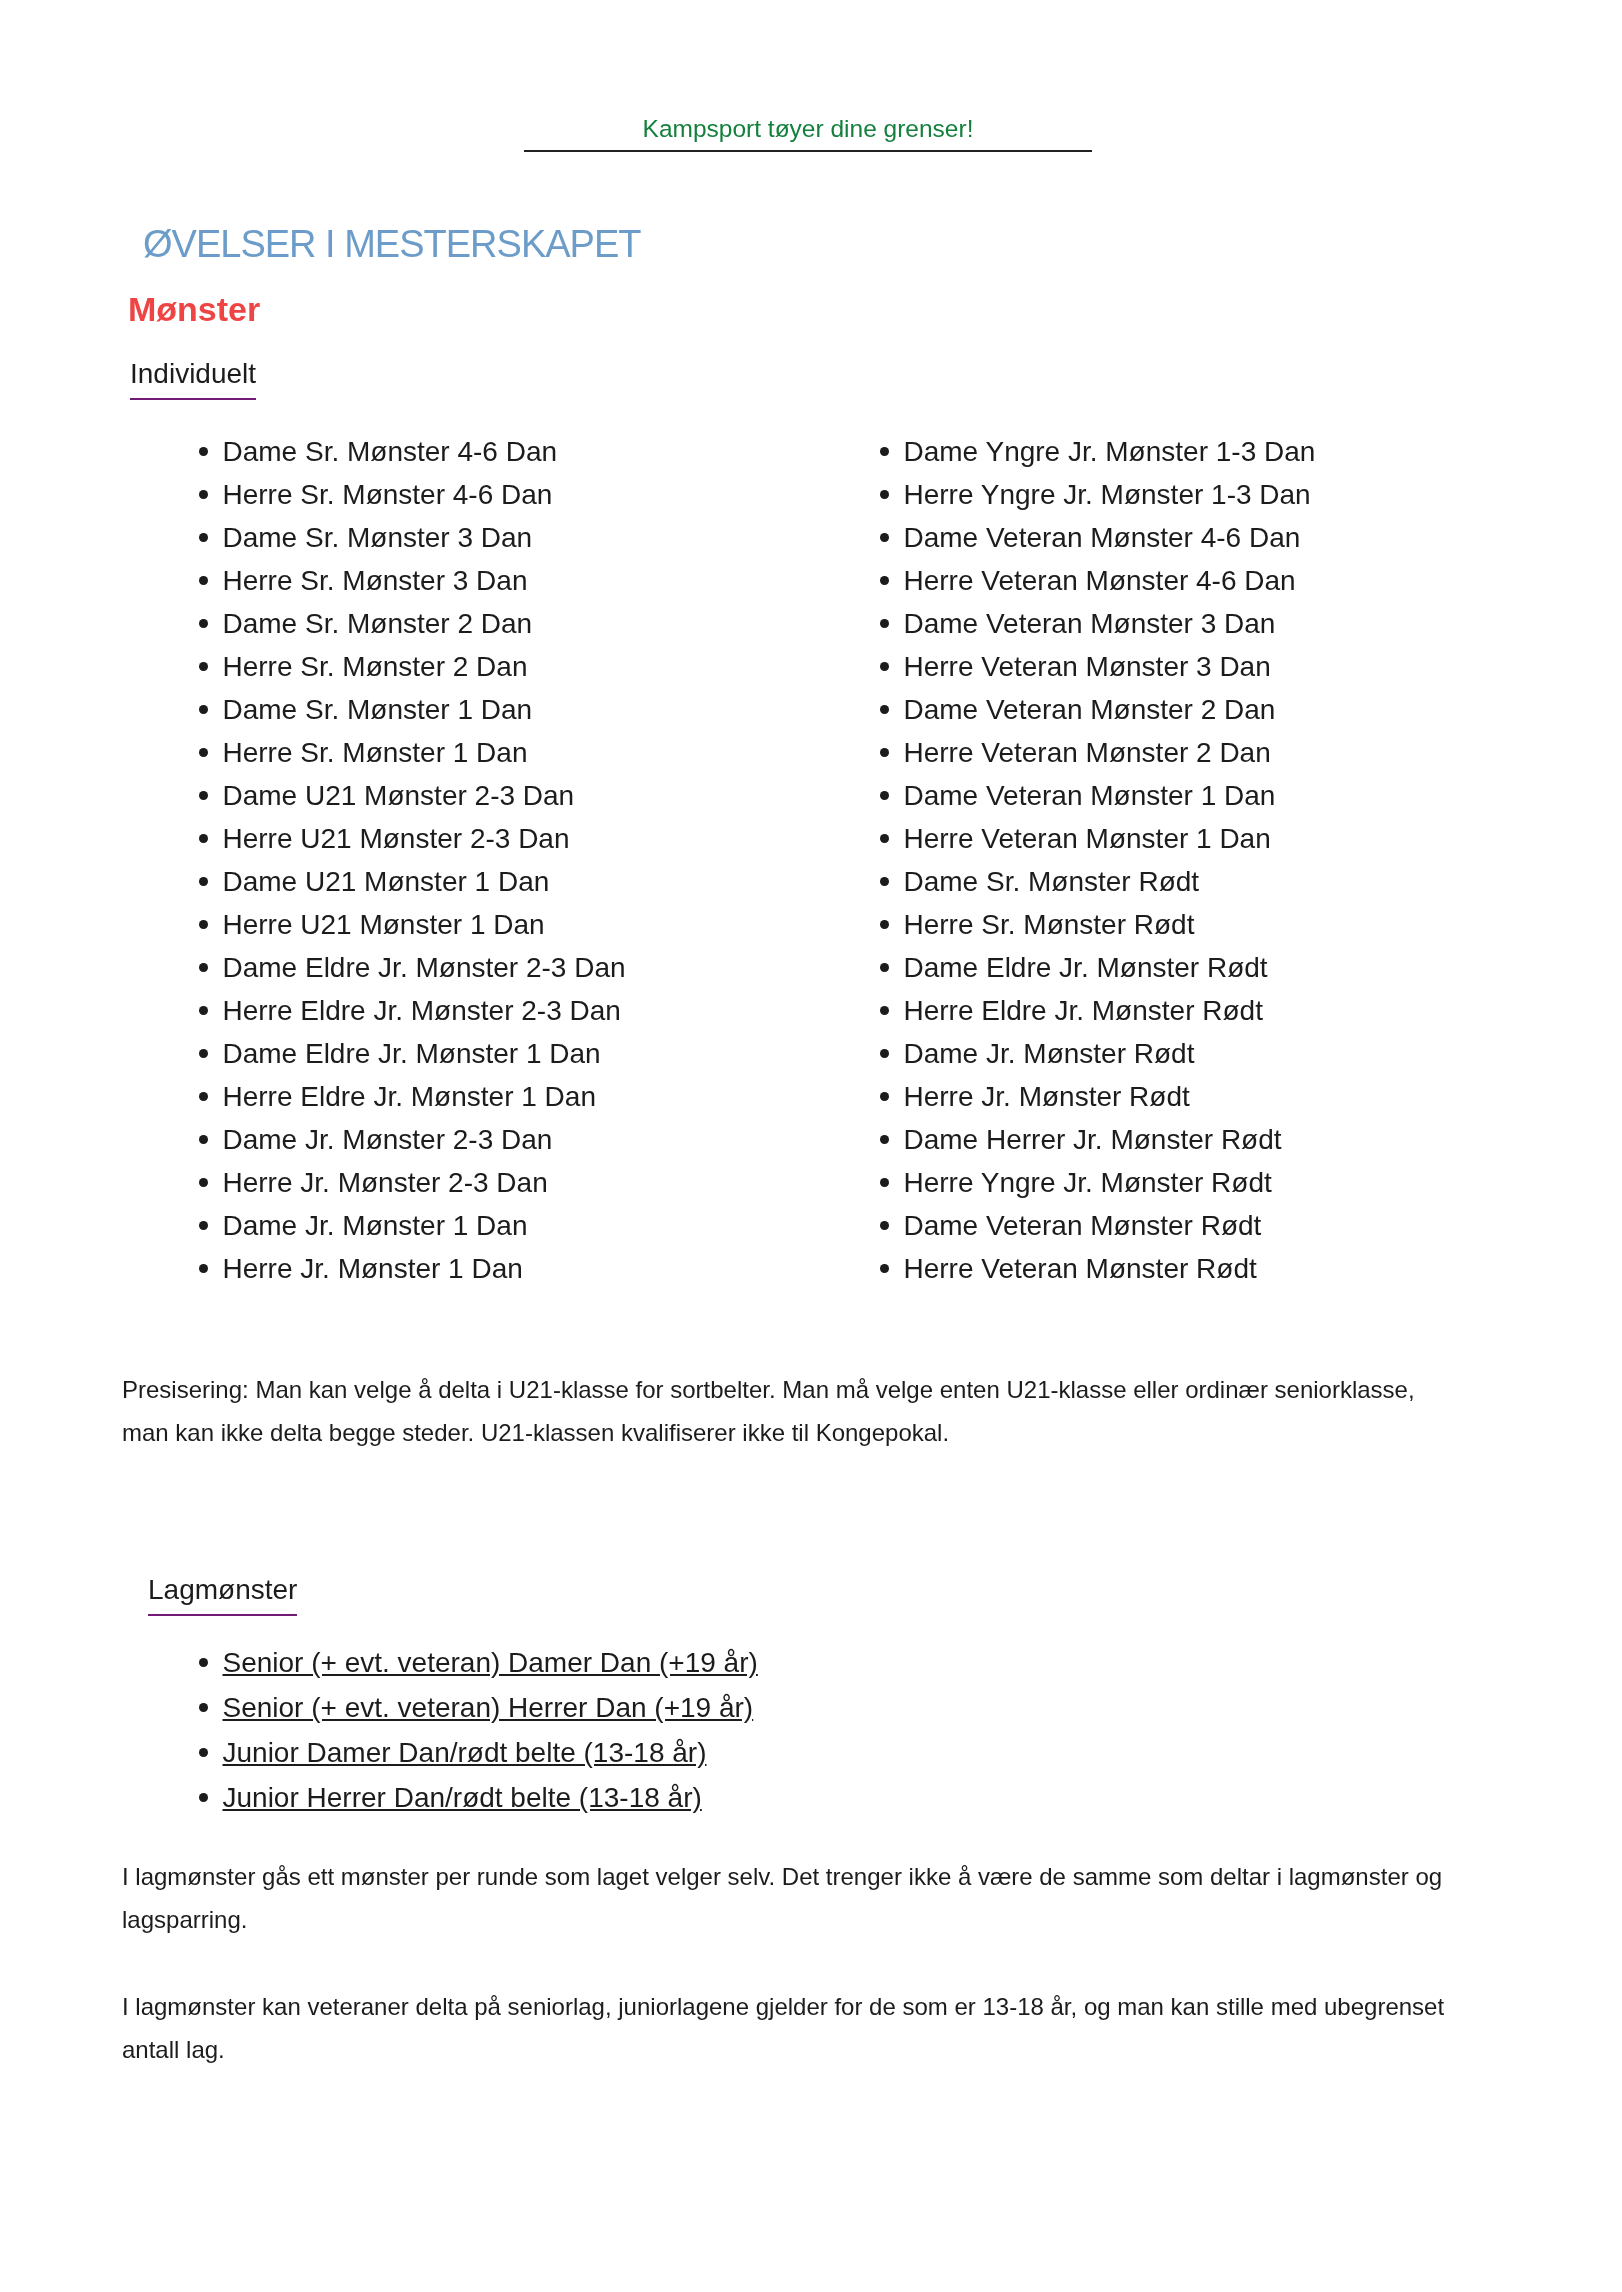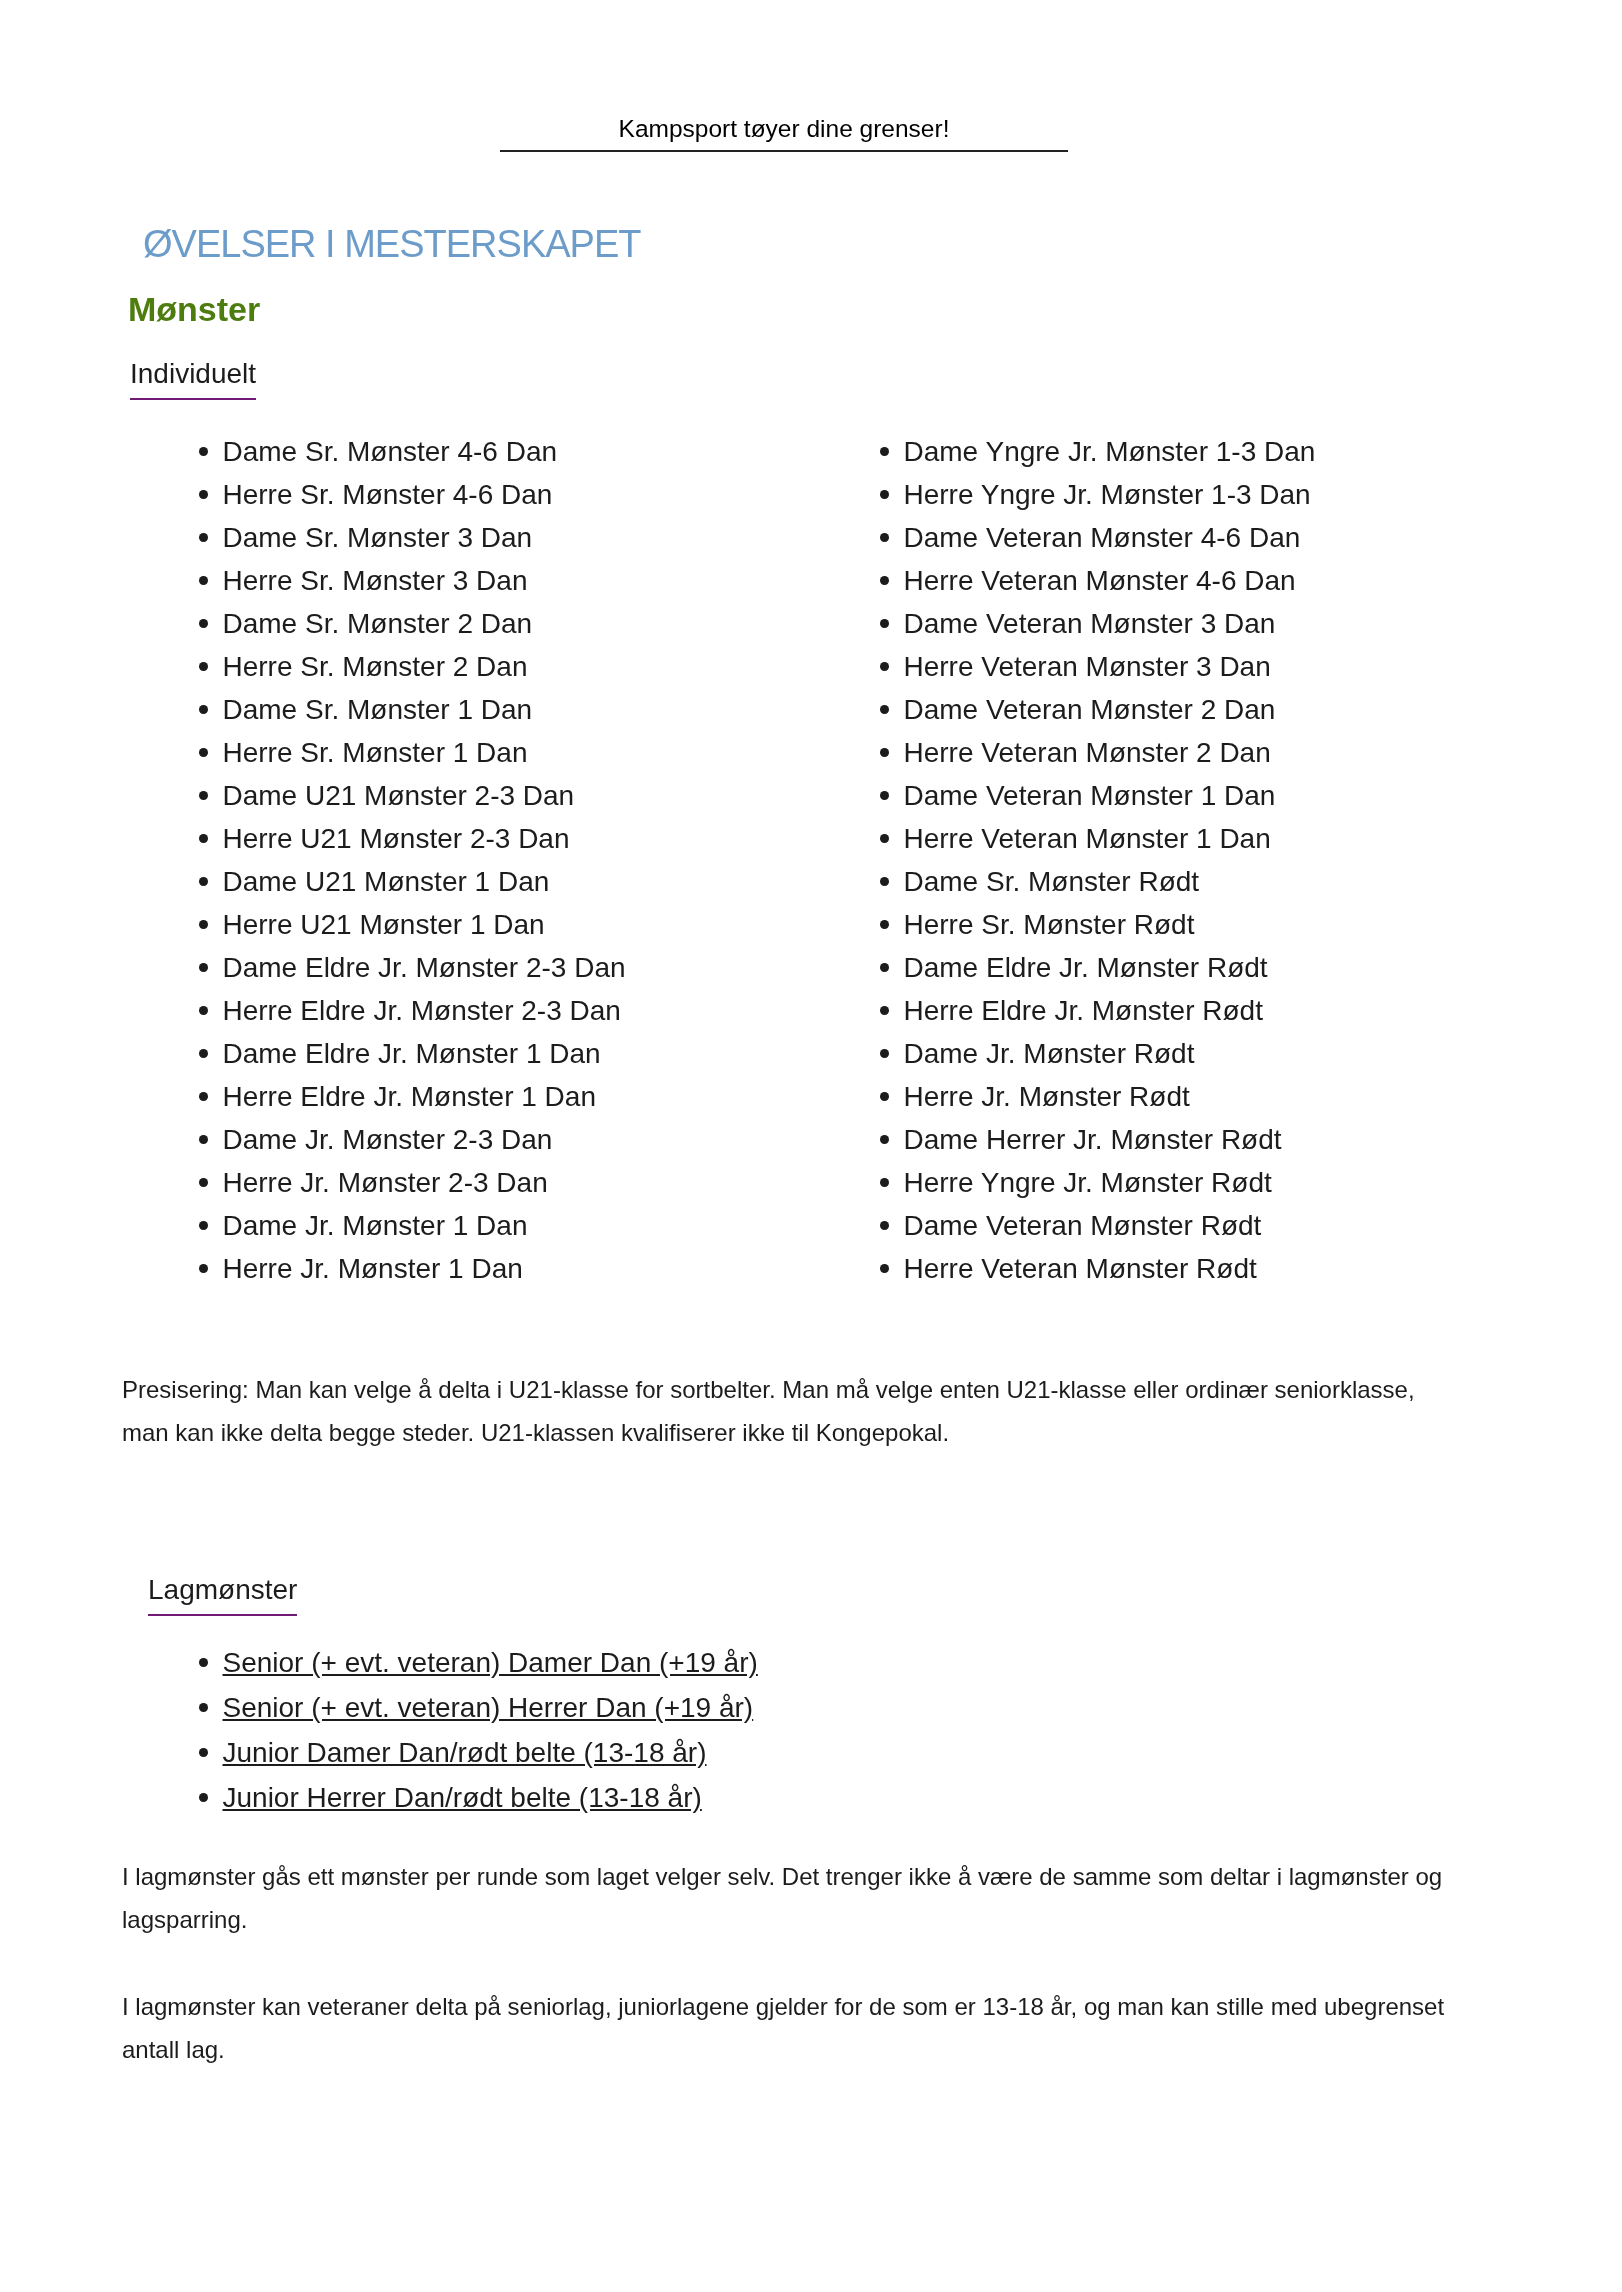--- a/index.html
+++ b/index.html
@@ -8,50 +8,50 @@
     width: 1622px;
     height: 2293px;
     margin: 0 auto;
     background: #ffffff;
     font-family: "Liberation Sans", "DejaVu Sans", sans-serif;
     color: #1c1c1c;
     overflow: hidden;
   }
   .header {
     position: absolute;
-    left: 500px;
+    left: 524px;
     top: 112px;
     width: 568px;
     text-align: center;
     font-size: 24.5px;
     line-height: 33px;
     padding-bottom: 4.9px;
     border-bottom: 2px solid #222222;
-    color: #000000;
+    color: #15803d;
   }
   .doc-title {
     position: absolute;
     left: 128px;
     top: 207px;
     margin: 15px;
     font-size: 38px;
     line-height: 45px;
     font-weight: 400;
     letter-spacing: -1px;
     color: #6C9CC9;
   }
   .monster-heading {
     position: absolute;
     left: 128px;
     top: 289px;
     margin: 0;
     font-size: 34px;
     line-height: 41px;
     font-weight: 700;
-    color: #4d7c0f;
+    color: #ef4444;
   }
   .sub-heading {
     position: absolute;
     margin: 0;
     font-size: 28px;
     line-height: 33px;
     font-weight: 400;
   }
   .sub-heading .ul {
     display: inline-block;

